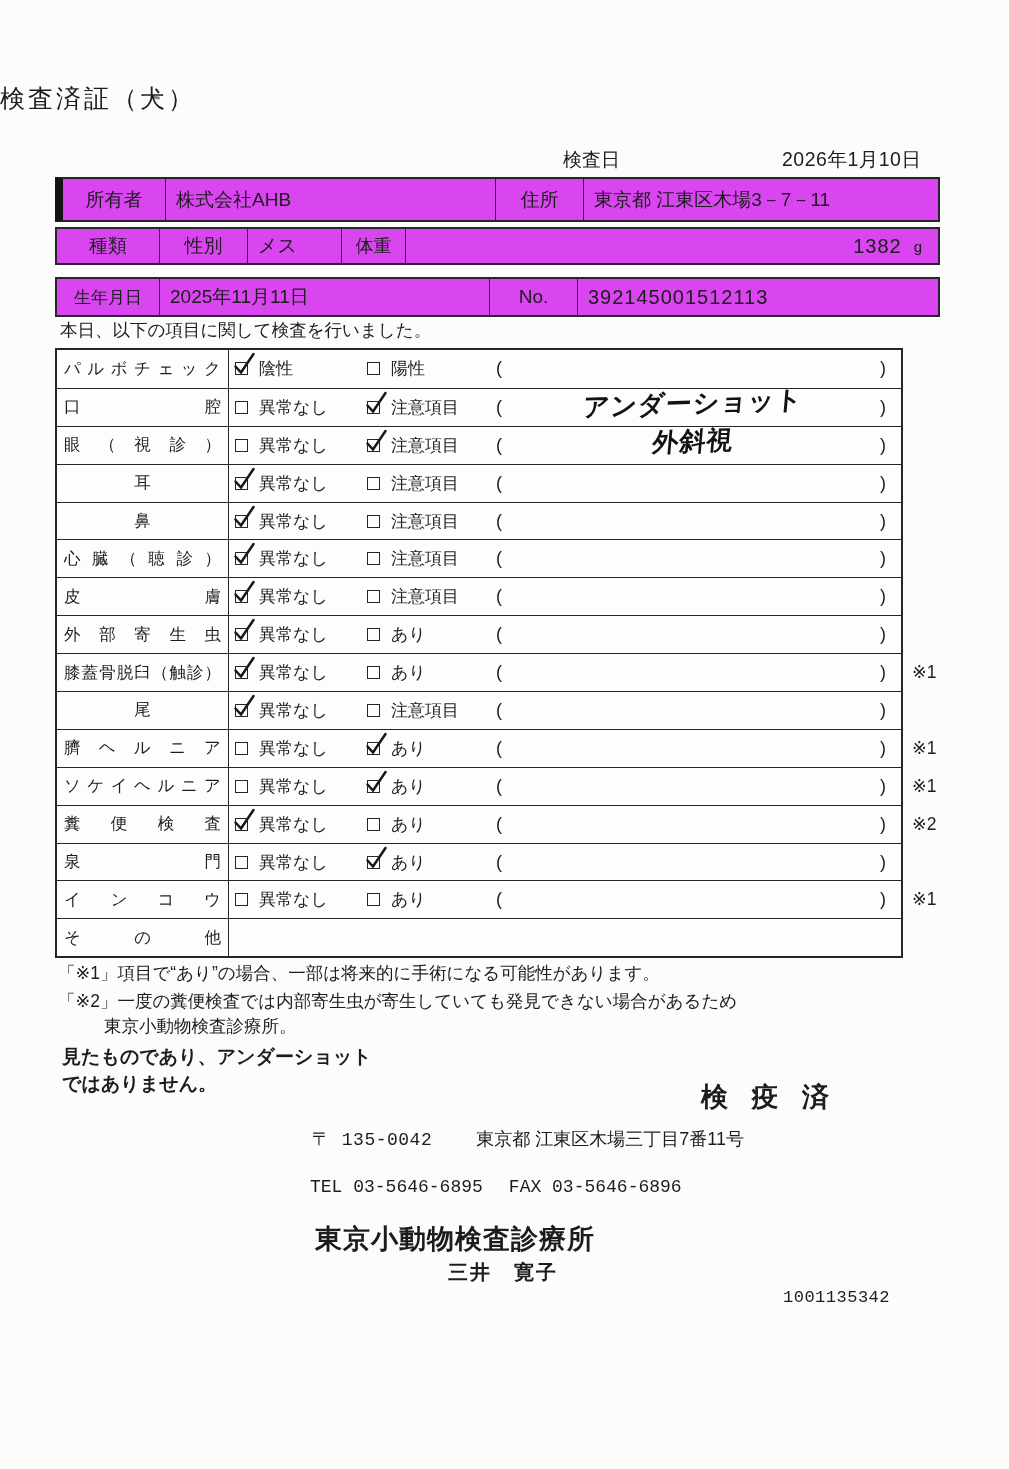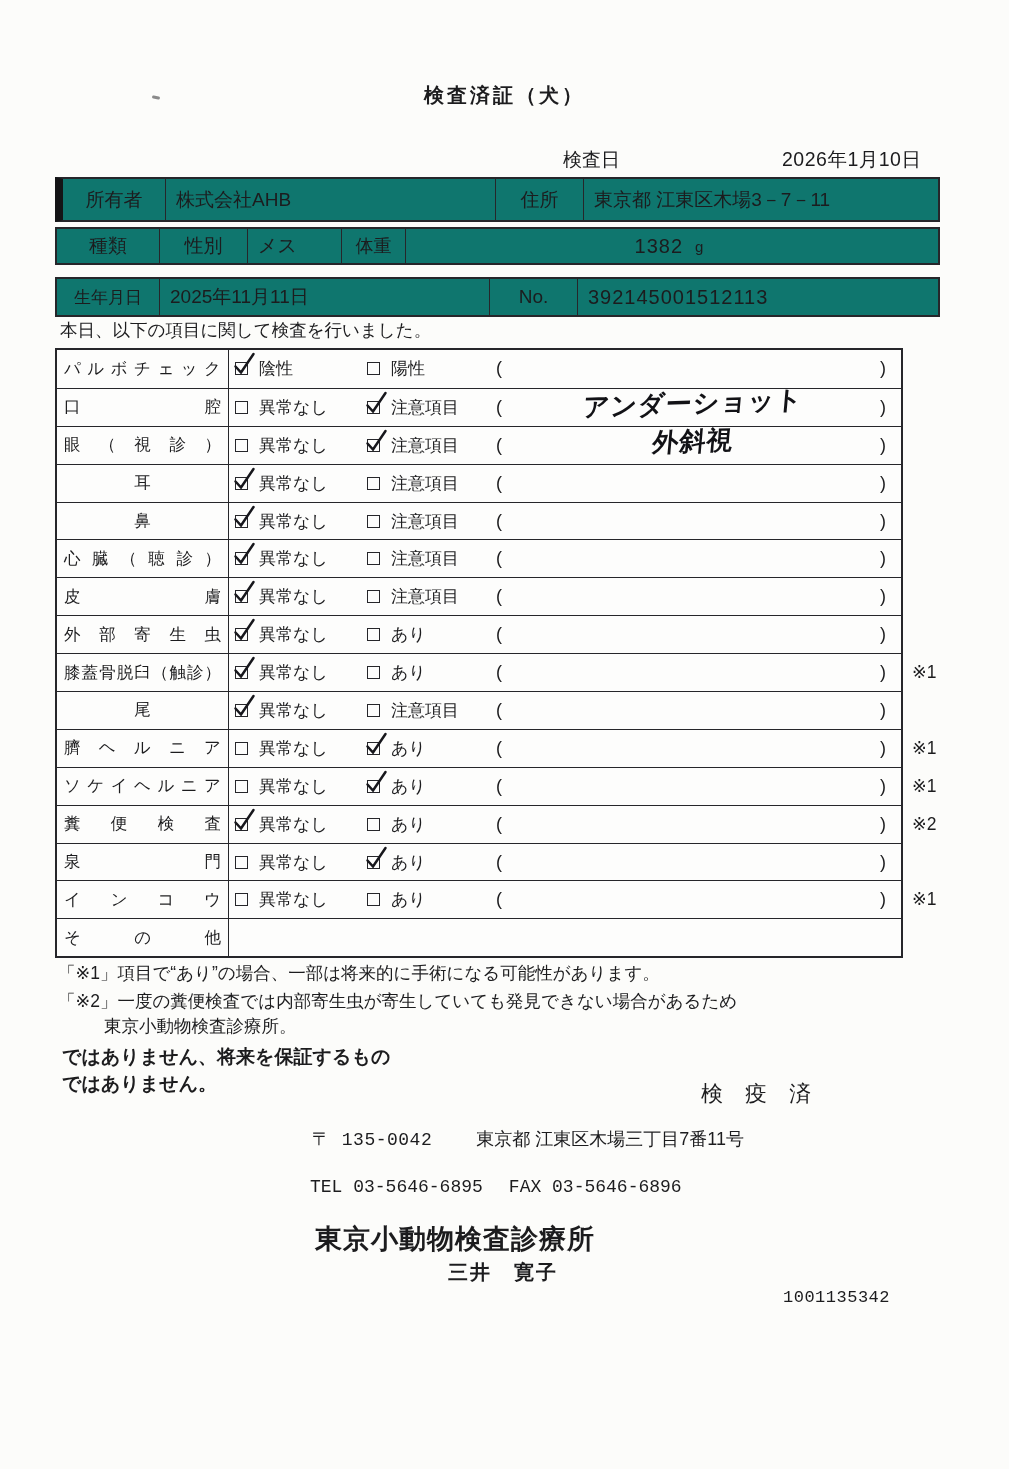--- a/index.html
+++ b/index.html
@@ -6,42 +6,42 @@
   html,body { margin:0; padding:0; background:#d8d8d8; }
   .page {
     position:relative; width:1009px; height:1469px; margin:0 auto;
     background:#fcfcfa; color:#1c1c1e;
     font-family:"Liberation Sans","DejaVu Sans",sans-serif;
     overflow:hidden;
   }
   .abs { position:absolute; }
 
   
-  .title { top:82px; left:0; width:100%; text-align:center;
-           font-size:20px; font-weight:700; letter-spacing:3px; }
+  .title { top:82px; left:0; width:100%; text-align:left;
+           font-size:25px; font-weight:400; letter-spacing:3px; }
   .date-label { top:147px; left:563px; font-size:19px; }
   .date-value { top:146px; left:782px; font-size:19.5px; letter-spacing:0.5px; }
 
   
   .info-table { left:55px; width:885px; display:flex;
-                border:2.4px solid #26262a; background:#0f766e; }
+                border:2.4px solid #26262a; background:#d946ef; }
   .owner-table { top:177px; height:45px; border-left:8px solid #141416; }
   .pet-table   { top:227px; height:38px; }
   .birth-table { top:277px; height:40px; }
   .cell { display:flex; align-items:center; font-size:19px;
           border-right:1.8px solid #26262a; padding:0 10px; }
   .cell:last-child { border-right:none; }
   .cell.hdr { justify-content:center; padding:0 4px; }
   .w-label { width:103px; flex:none; }
   .w-value { width:330px; flex:none; }
   .w-small { width:88px; flex:none; }
   .w-sex   { width:94px; flex:none; }
   .w-wlab  { width:64px; flex:none; font-size:18px; }
   .w-rest  { flex:1; }
-  .weight-cell { justify-content:center; padding-right:16px; gap:12px; }
+  .weight-cell { justify-content:flex-end; padding-right:16px; gap:12px; }
   .weight-num { font-size:20px; letter-spacing:1px; }
   .weight-unit { font-size:15px; }
   .no-value { font-size:20px; letter-spacing:1px; }
   .birth-label { font-size:17px; }
 
   .intro { top:318px; left:60px; font-size:17.5px; }
 
   
   .checklist { top:348px; left:55px; width:848px;
                border:2.2px solid #26262a; background:#fdfdfc; }
@@ -67,21 +67,21 @@
           transform:rotate(-2deg) skewX(-7deg); }
   .cl-mark { position:absolute; left:855px; top:0; height:100%;
              display:flex; align-items:center; font-size:17.5px; white-space:nowrap; }
 
   
   .fn { left:58px; font-size:17.5px; }
   .fn-1 { top:961px; } .fn-2 { top:989px; }
   .fn-3 { top:1014px; left:104px; }
   .disclaimer { top:1044px; left:62px; width:420px;
                 font-size:19px; font-weight:600; line-height:26.5px; }
-  .stamp { top:1079px; left:701px; font-size:22px; font-weight:400;
+  .stamp { top:1079px; left:701px; font-size:27px; font-weight:700;
            letter-spacing:8px; }
 
   
   .postal-line { top:1127px; left:312px; font-size:18px; display:flex; gap:44px; }
   .postal-code { font-family:"Liberation Mono","DejaVu Sans Mono",monospace; letter-spacing:0.5px; }
   .tel-line { top:1177px; left:310px; font-size:18px; display:flex; gap:26px;
               font-family:"Liberation Mono","DejaVu Sans Mono",monospace; }
   .clinic-name { top:1221px; left:315px; font-size:27px; font-weight:600;
                  letter-spacing:1px; }
   .vet-name { top:1259px; left:448px; font-size:20px; font-weight:600; letter-spacing:2px; }
@@ -502,21 +502,21 @@
         </div>
         <div class="cl-body"></div>
       </div>
     </div>
 
   <div class="abs fn fn-1">「※1」項目で“あり”の場合、一部は将来的に手術になる可能性があります。</div>
   <div class="abs fn fn-2">「※2」一度の糞便検査では内部寄生虫が寄生していても発見できない場合があるため</div>
   <div class="abs fn fn-3">東京小動物検査診療所。</div>
 
   <div class="abs disclaimer">
-    <div>ではありません、将来を保証するもの</div>
+    <div>見たものであり、アンダーショット</div>
     <div>ではありません。</div>
   </div>
 
   <div class="abs stamp">検 疫 済</div>
 
   <div class="abs postal-line">
     <span class="postal-code">〒 135-0042</span>
     <span>東京都 江東区木場三丁目7番11号</span>
   </div>
 

